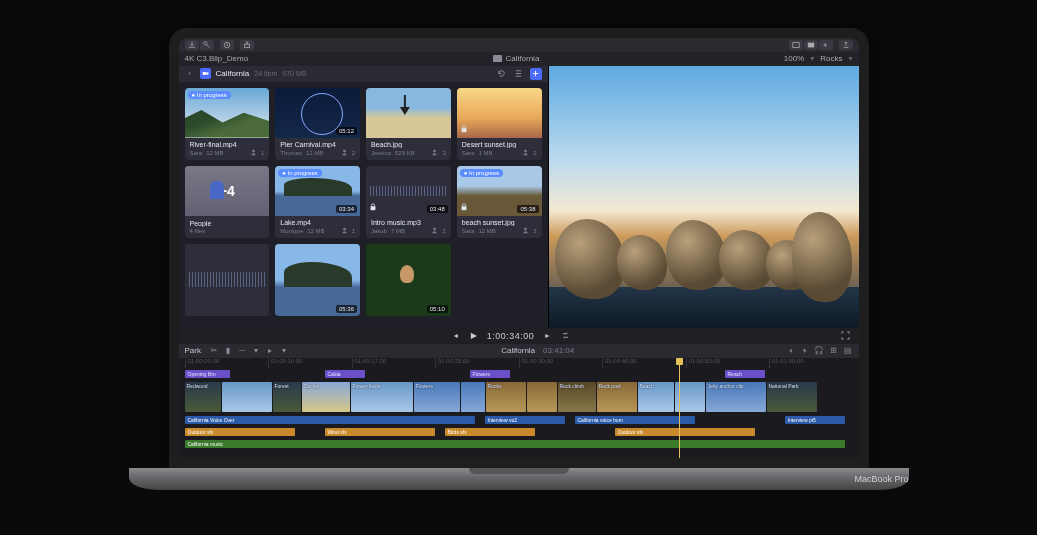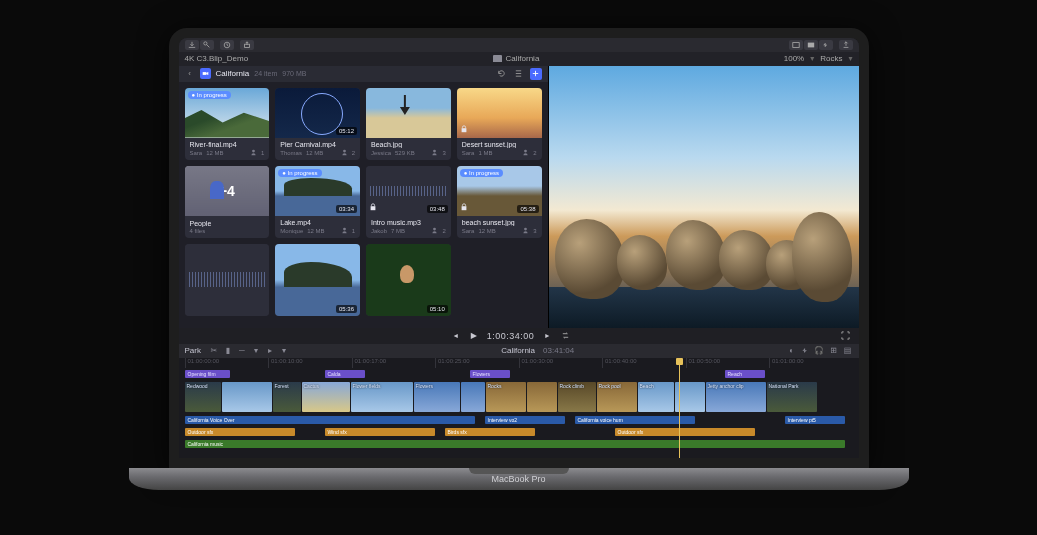--- a/index.html
+++ b/index.html
@@ -41,21 +41,21 @@
   }
   .base::before {
     content:"";
     position:absolute;
     top:0;left:50%;transform:translateX(-50%);
     width:100px;height:6px;
     background:#555;
     border-radius:0 0 8px 8px;
   }
   .base-label{
-    position:absolute;top:6px;left:0;right:0;text-align:center;
+    position:absolute;top:6px;left:0;right:0;text-align:right;
     font-size:9px;color:#d0d0d4;
   }
   .app {
     position:absolute;inset:0;
     background:#1c1c20;
     display:flex;flex-direction:column;
   }
   
   .top-tb{height:14px;background:#2a2a30;display:flex;align-items:center;padding:0 6px;gap:6px;}
   .seg{display:flex;gap:1px;}

